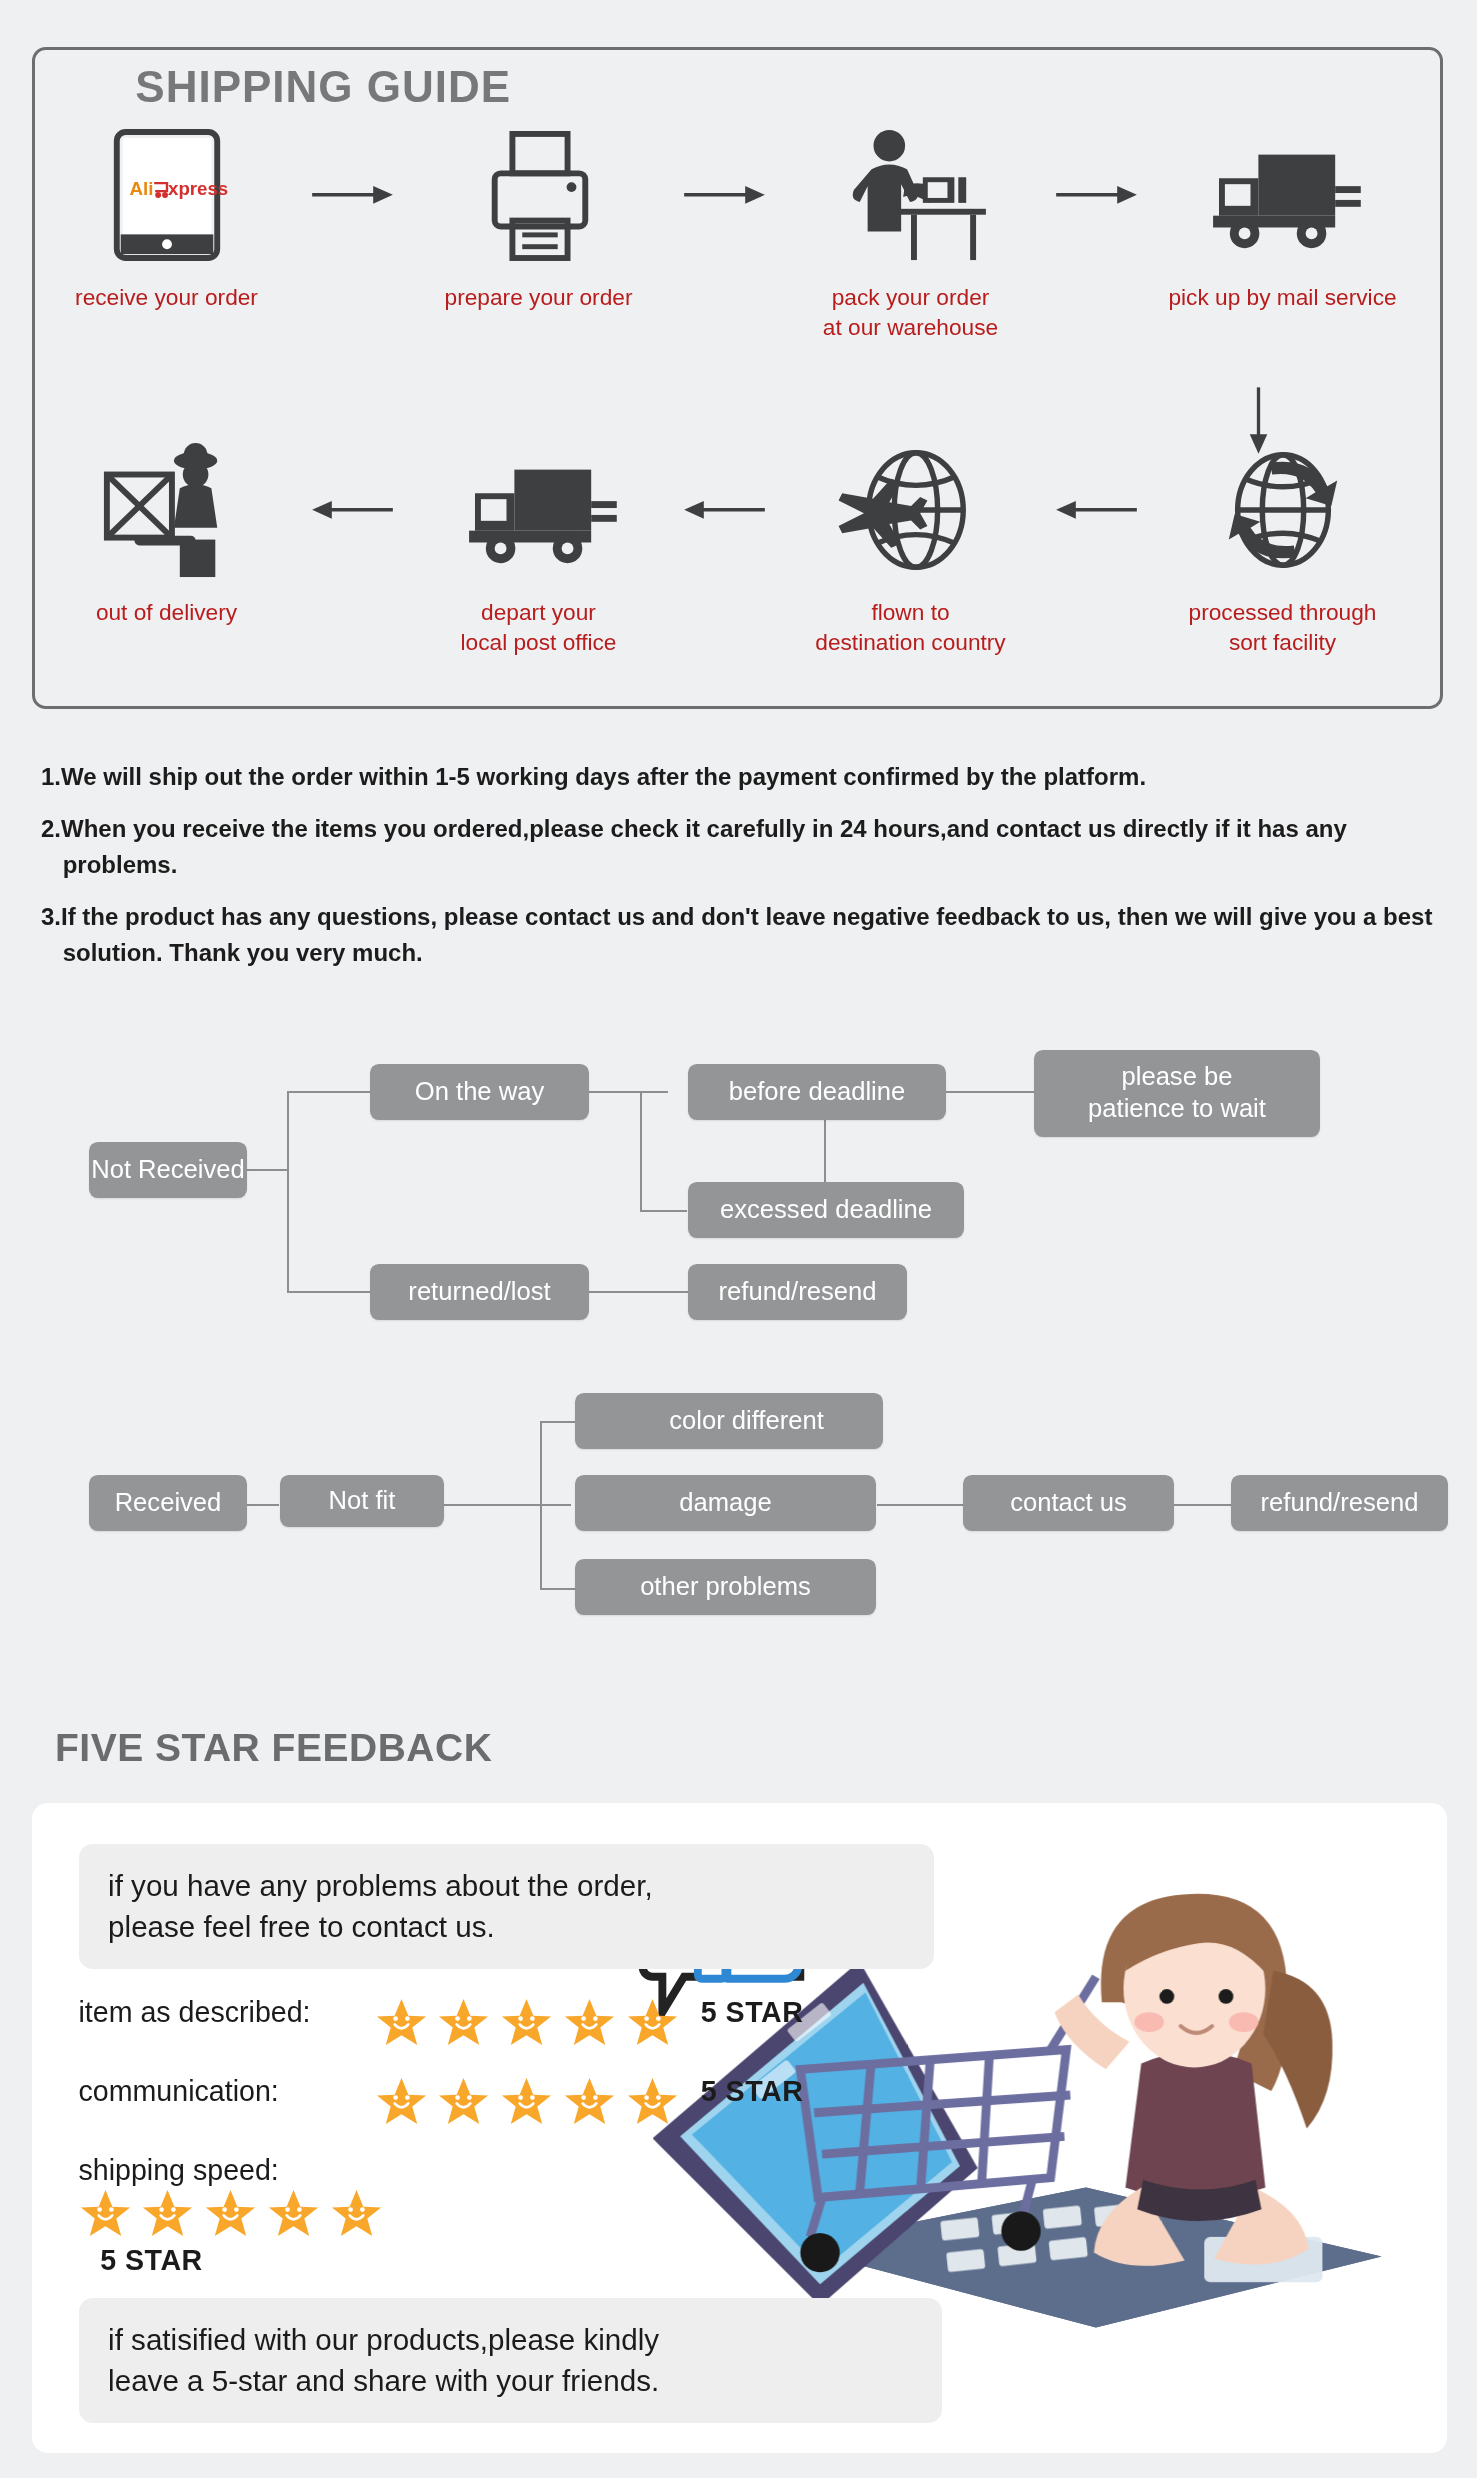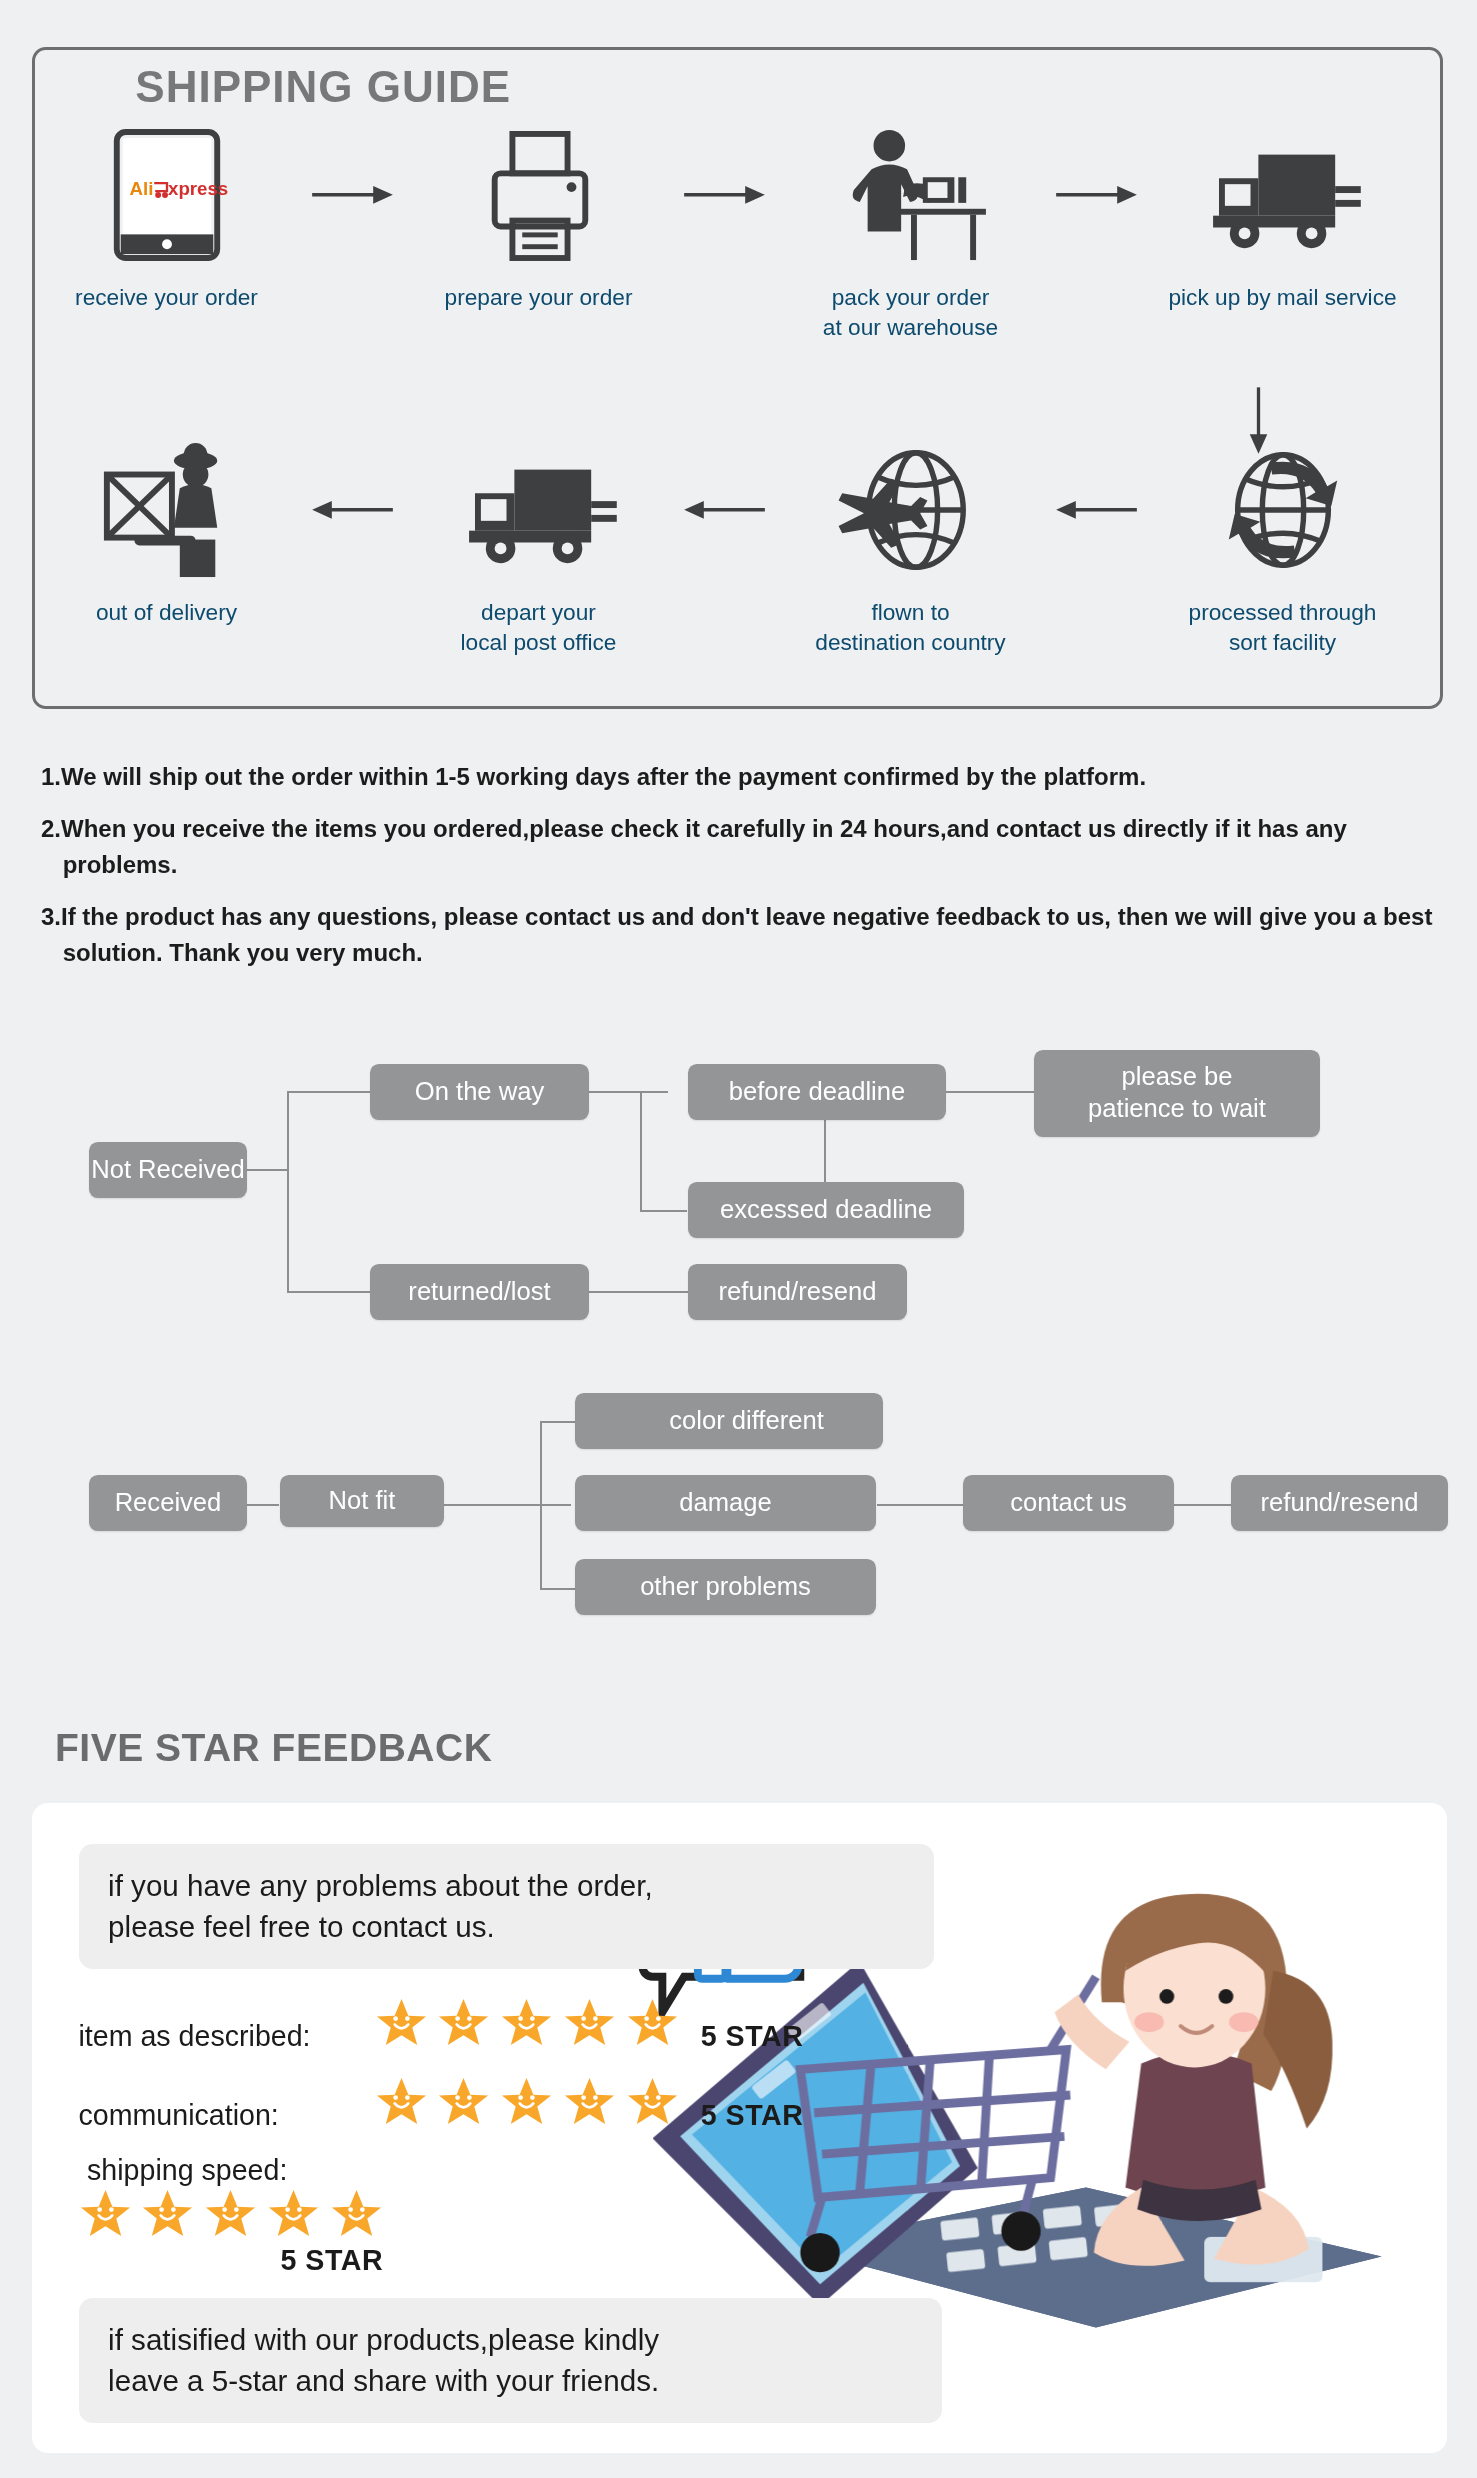--- a/index.html
+++ b/index.html
@@ -63,21 +63,21 @@
   }
   .step-icon {
     height: 148px;
     display: flex;
     align-items: center;
     justify-content: center;
   }
   .step-label {
     margin-top: 13.8px;
     font-size: 22.7px;
-    color: #0c4a6e;
+    color: #b91c1c;
     text-align: center;
     line-height: 1.32;
     white-space: pre-line;
   }
   .arrow-cell {
     flex: 0 0 auto;
     width: 108px;
     height: 148px;
     display: flex;
     align-items: center;
@@ -160,21 +160,21 @@
     line-height: 1.38;
     padding: 21.7px 29.6px;
     white-space: pre-line;
   }
   .msg-top { left: 47px; top: 41px; width: 855px; }
   .msg-bottom { left: 47px; top: 495px; width: 863px; }
 
   .rating-row {
     position: absolute;
     display: flex;
-    align-items: flex-end;
+    align-items: flex-start;
   }
   .rating-label {
     width: 296px;
     font-size: 28.6px;
     color: #1b1b1b;
   }
   .stars { display: flex; gap: 9.9px; }
   .star-score {
     margin-left: 21.7px;
     font-size: 28.6px;

